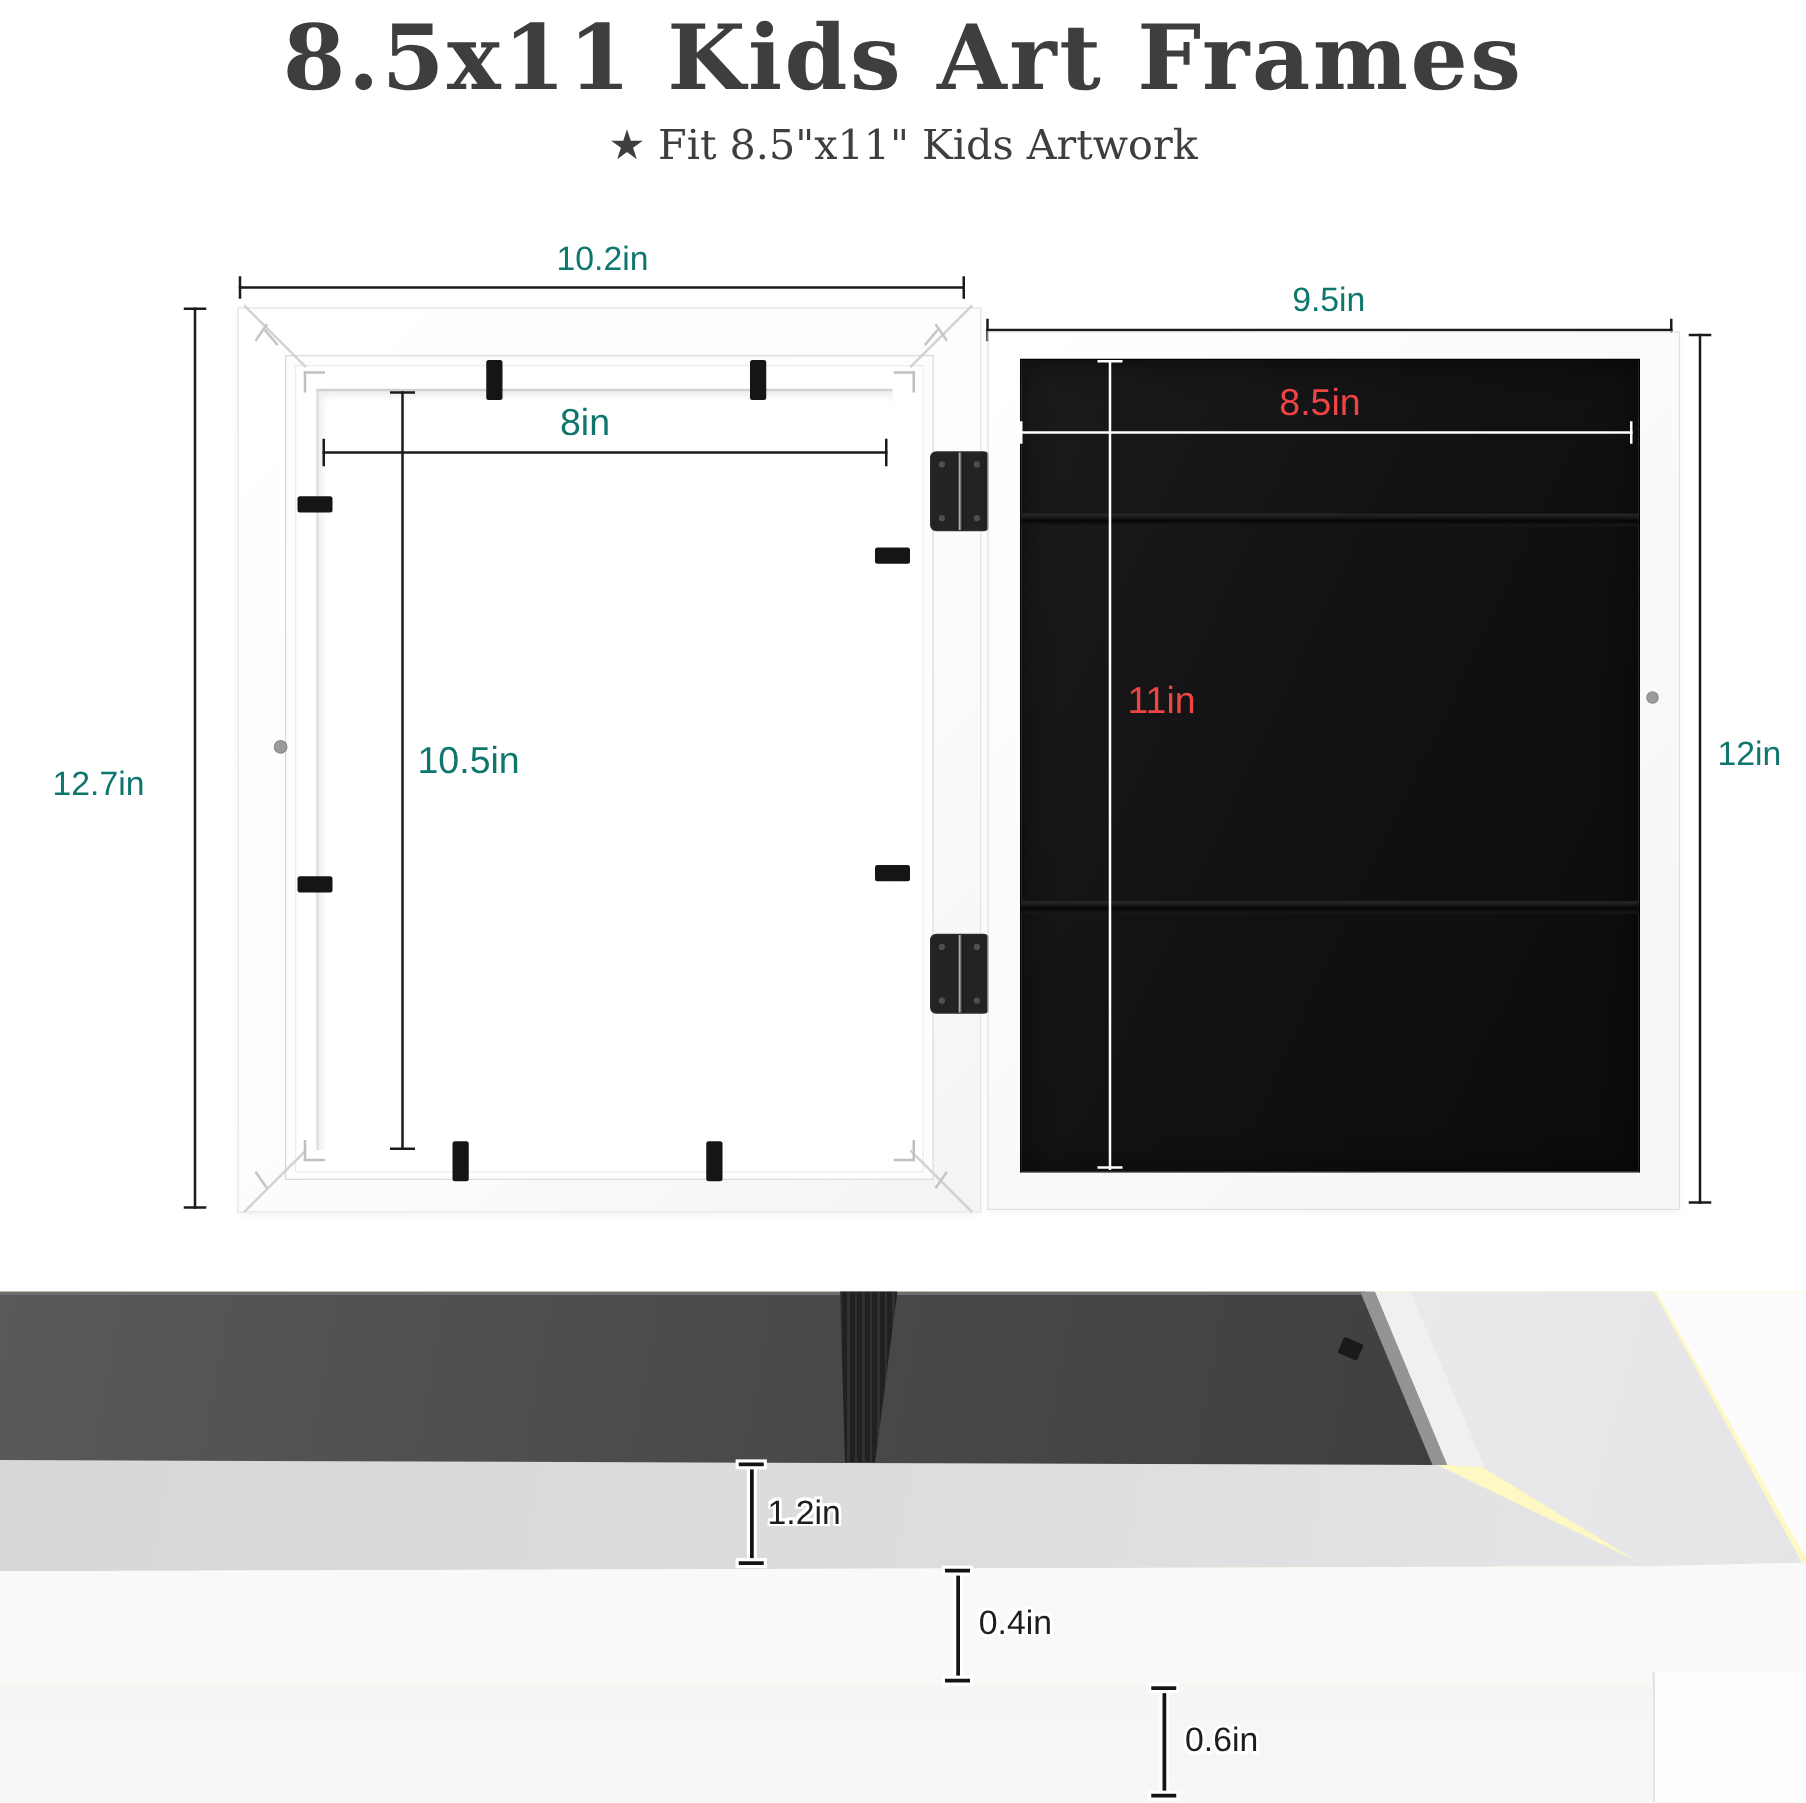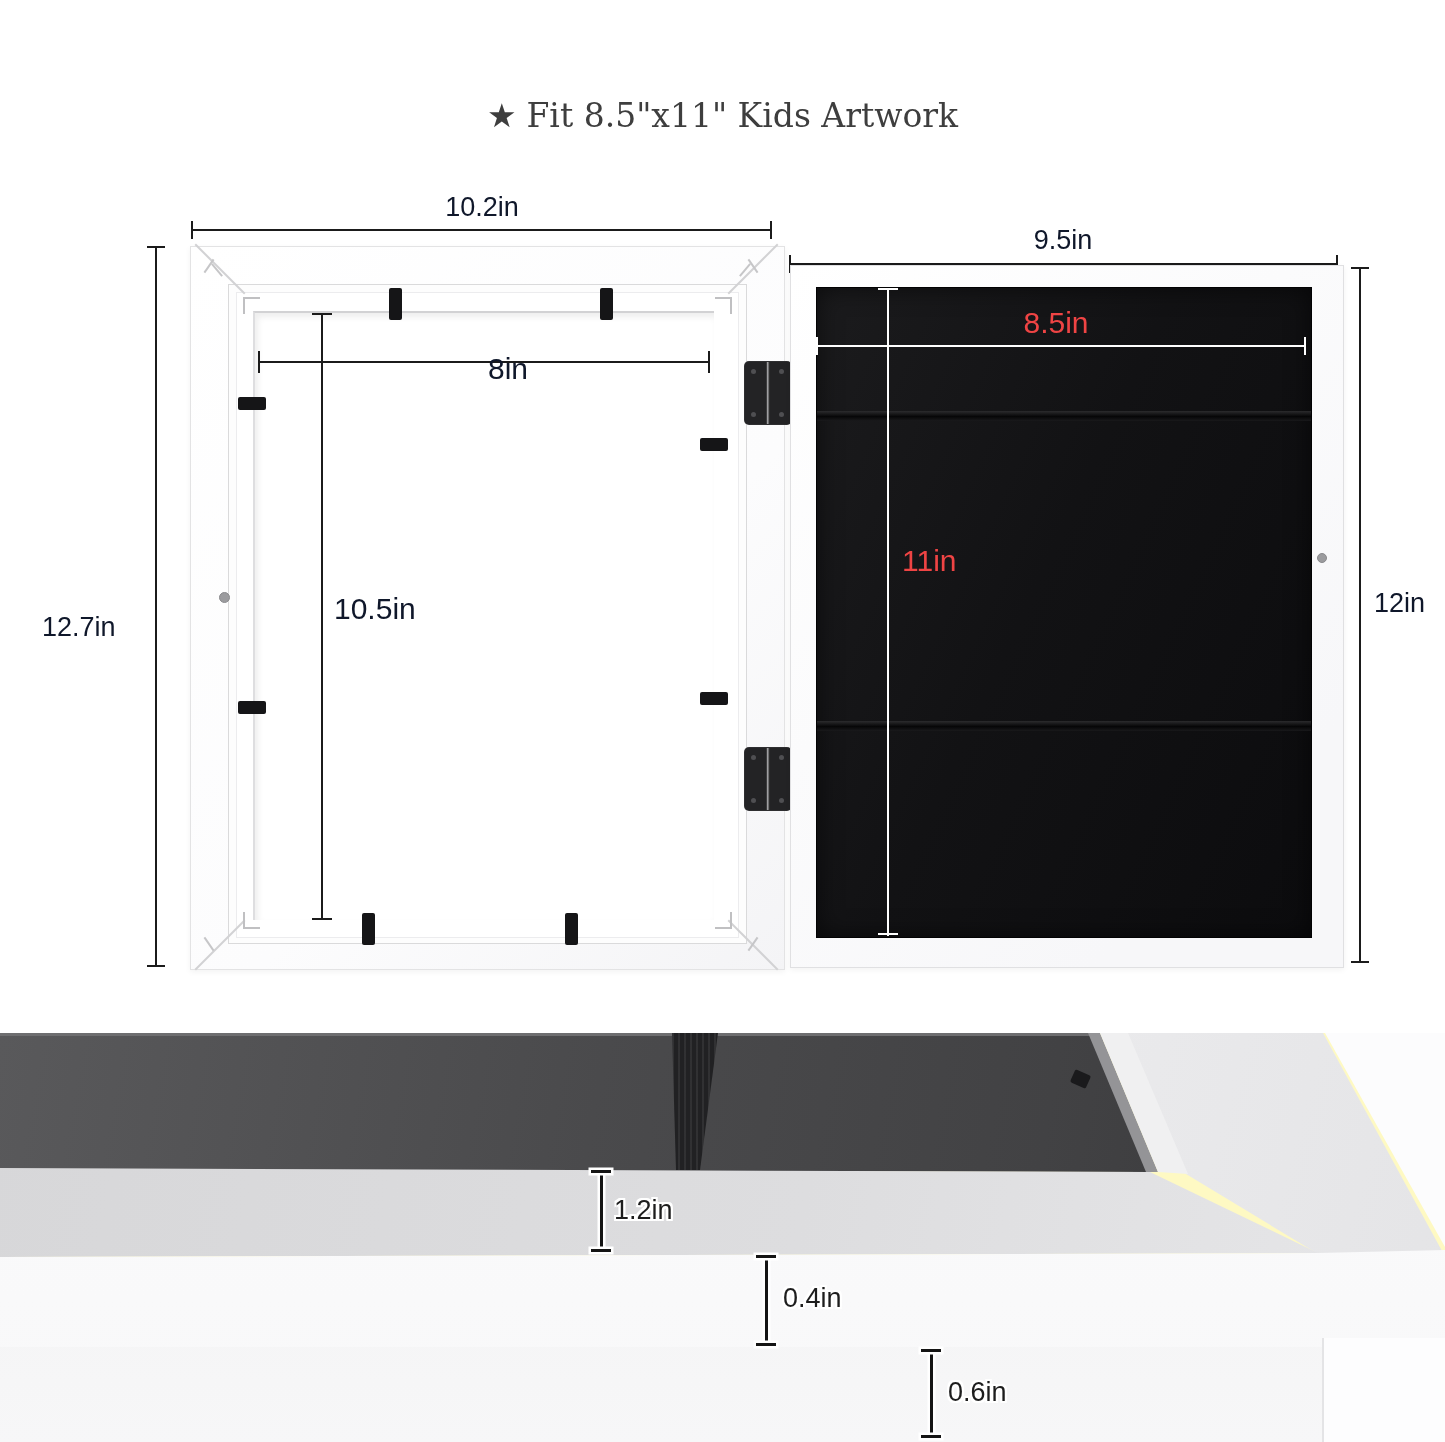--- a/index.html
+++ b/index.html
@@ -8,21 +8,21 @@
   
   .title{position:absolute;left:0;top:0;width:1445px;text-align:center;
          font-family:"DejaVu Serif",serif;font-weight:700;font-size:72px;line-height:92px;
          color:#3e3e3e;letter-spacing:2px;}
   .subtitle{position:absolute;left:0;top:96px;width:1445px;text-align:center;
          font-family:"DejaVu Serif",serif;font-size:33px;line-height:40px;color:#3e3e3e;}
   .subtitle .star{margin-right:10px;}
   
   .line{position:absolute;background:#1b1b1b;}
   .wline{position:absolute;background:#ffffff;}
-  .dimlab{position:absolute;font-size:27px;color:#0f172a;white-space:nowrap;}
+  .dimlab{position:absolute;font-size:27px;color:#0f766e;white-space:nowrap;}
   .dimlab.big{font-size:30px;}
   .dimlab.white{color:#ef4444;}
   
   .panel{position:absolute;background:#ffffff;}
   .ff-outer{left:190px;top:246px;width:593px;height:722px;border:1px solid #e3e3e4;
             background:linear-gradient(135deg,#ffffff 0%,#fcfcfd 60%,#f4f4f6 100%);
             box-shadow:0 2px 6px rgba(0,0,0,0.05);}
   .ff-step{left:228px;top:284px;width:517px;height:658px;border:1px solid #dadadb;background:#fdfdfd;}
   .ff-door{left:236px;top:292px;width:501px;height:644px;border:1px solid #ececee;background:#ffffff;}
   .ff-open{left:253px;top:311px;width:459px;height:607px;background:#ffffff;
@@ -52,20 +52,21 @@
   .pm-cap{position:absolute;width:20px;height:3px;background:#141414;box-shadow:0 0 0 2.5px #ffffff;}
   .pm-lab{position:absolute;font-size:27px;color:#1d1d1d;white-space:nowrap;
           text-shadow:-2px 0 0 #fff,2px 0 0 #fff,0 -2px 0 #fff,0 2px 0 #fff,
                       -2px -2px 0 #fff,2px 2px 0 #fff,-2px 2px 0 #fff,2px -2px 0 #fff;}
 </style>
 </head>
 <body>
 
 <div id="stage">
 
+  <div class="title">8.5x11 Kids Art Frames</div>
   <div class="subtitle">
     <span class="star">★</span><span>Fit 8.5"x11" Kids Artwork</span>
   </div>
 
   <div>
 
     <div class="line" style="left:191px;top:229px;width:581px;height:2px;"></div>
     <div class="line" style="left:191px;top:221px;width:2px;height:18px;"></div>
     <div class="line" style="left:770px;top:221px;width:2px;height:18px;"></div>
     <div class="dimlab" style="left:412px;top:192px;width:140px;text-align:center;">10.2in</div>
@@ -118,21 +119,21 @@
       <div class="pin"></div>
       <div class="scrw" style="left:6px;top:7px;"></div>
       <div class="scrw" style="left:34px;top:7px;"></div>
       <div class="scrw" style="left:6px;top:50px;"></div>
       <div class="scrw" style="left:34px;top:50px;"></div>
     </div>
 
     <div class="line" style="left:258px;top:361px;width:452px;height:2px;"></div>
     <div class="line" style="left:258px;top:351px;width:2px;height:22px;"></div>
     <div class="line" style="left:708px;top:351px;width:2px;height:22px;"></div>
-    <div class="dimlab big" style="left:408px;top:322px;width:120px;text-align:right;margin-top:30px;">8in</div>
+    <div class="dimlab big" style="left:408px;top:322px;width:120px;text-align:center;">8in</div>
 
     <div class="line" style="left:321px;top:313px;width:2px;height:607px;"></div>
     <div class="line" style="left:312px;top:313px;width:20px;height:2px;"></div>
     <div class="line" style="left:312px;top:918px;width:20px;height:2px;"></div>
     <div class="dimlab big" style="left:334px;top:592px;">10.5in</div>
   </div>
 
   <div>
 
     <div class="line" style="left:789px;top:263px;width:549px;height:2px;"></div>

